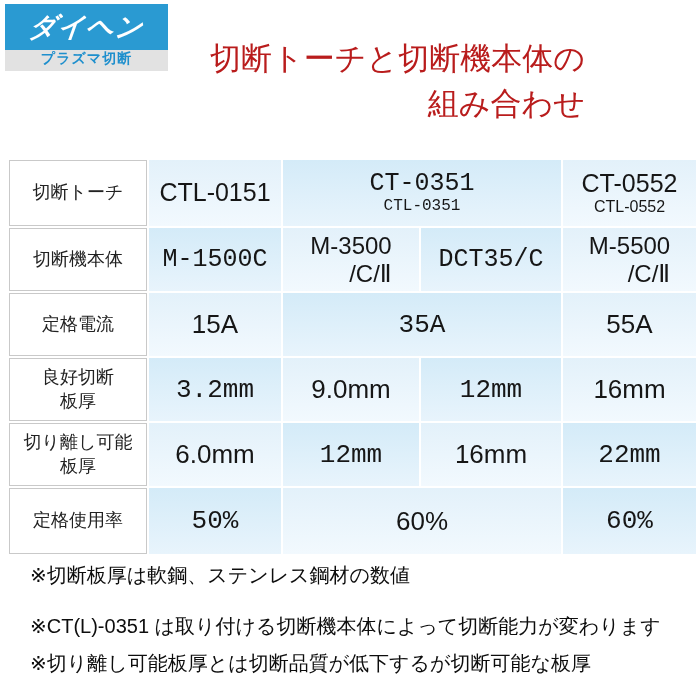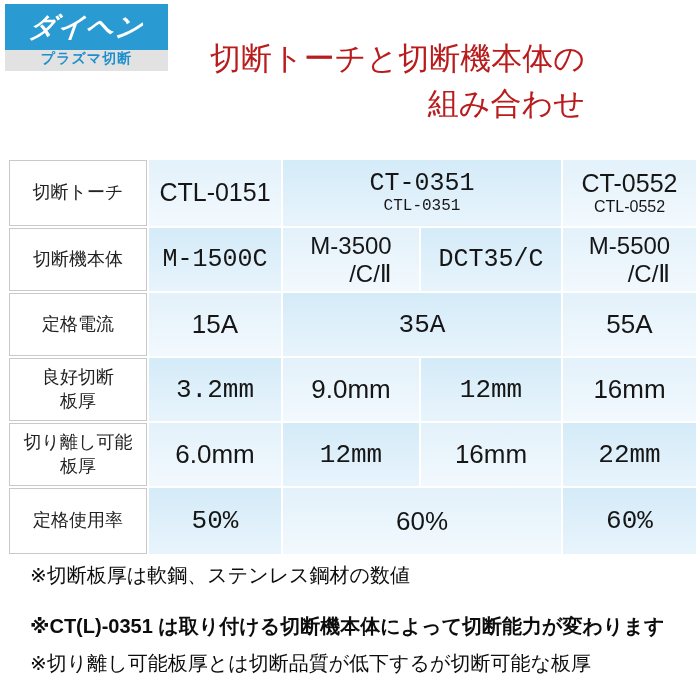--- a/index.html
+++ b/index.html
@@ -105,21 +105,21 @@
   
   .notes {
     position: absolute;
     left: 30px; top: 562px;
     width: 665px;
     font-size: 20px;
     color: #0d0d0d;
     white-space: nowrap;
   }
   .note-1 { margin-bottom: 24px; }
-  .note-2 { margin-bottom: 10px; font-weight: bold; }
+  .note-2 { margin-bottom: 10px; }
 </style>
 </head>
 <body>
 
 <div class="page">
 
   <div class="logo">
     <div class="logo-blue">
       <span class="logo-brand">ダイヘン</span>
     </div>

